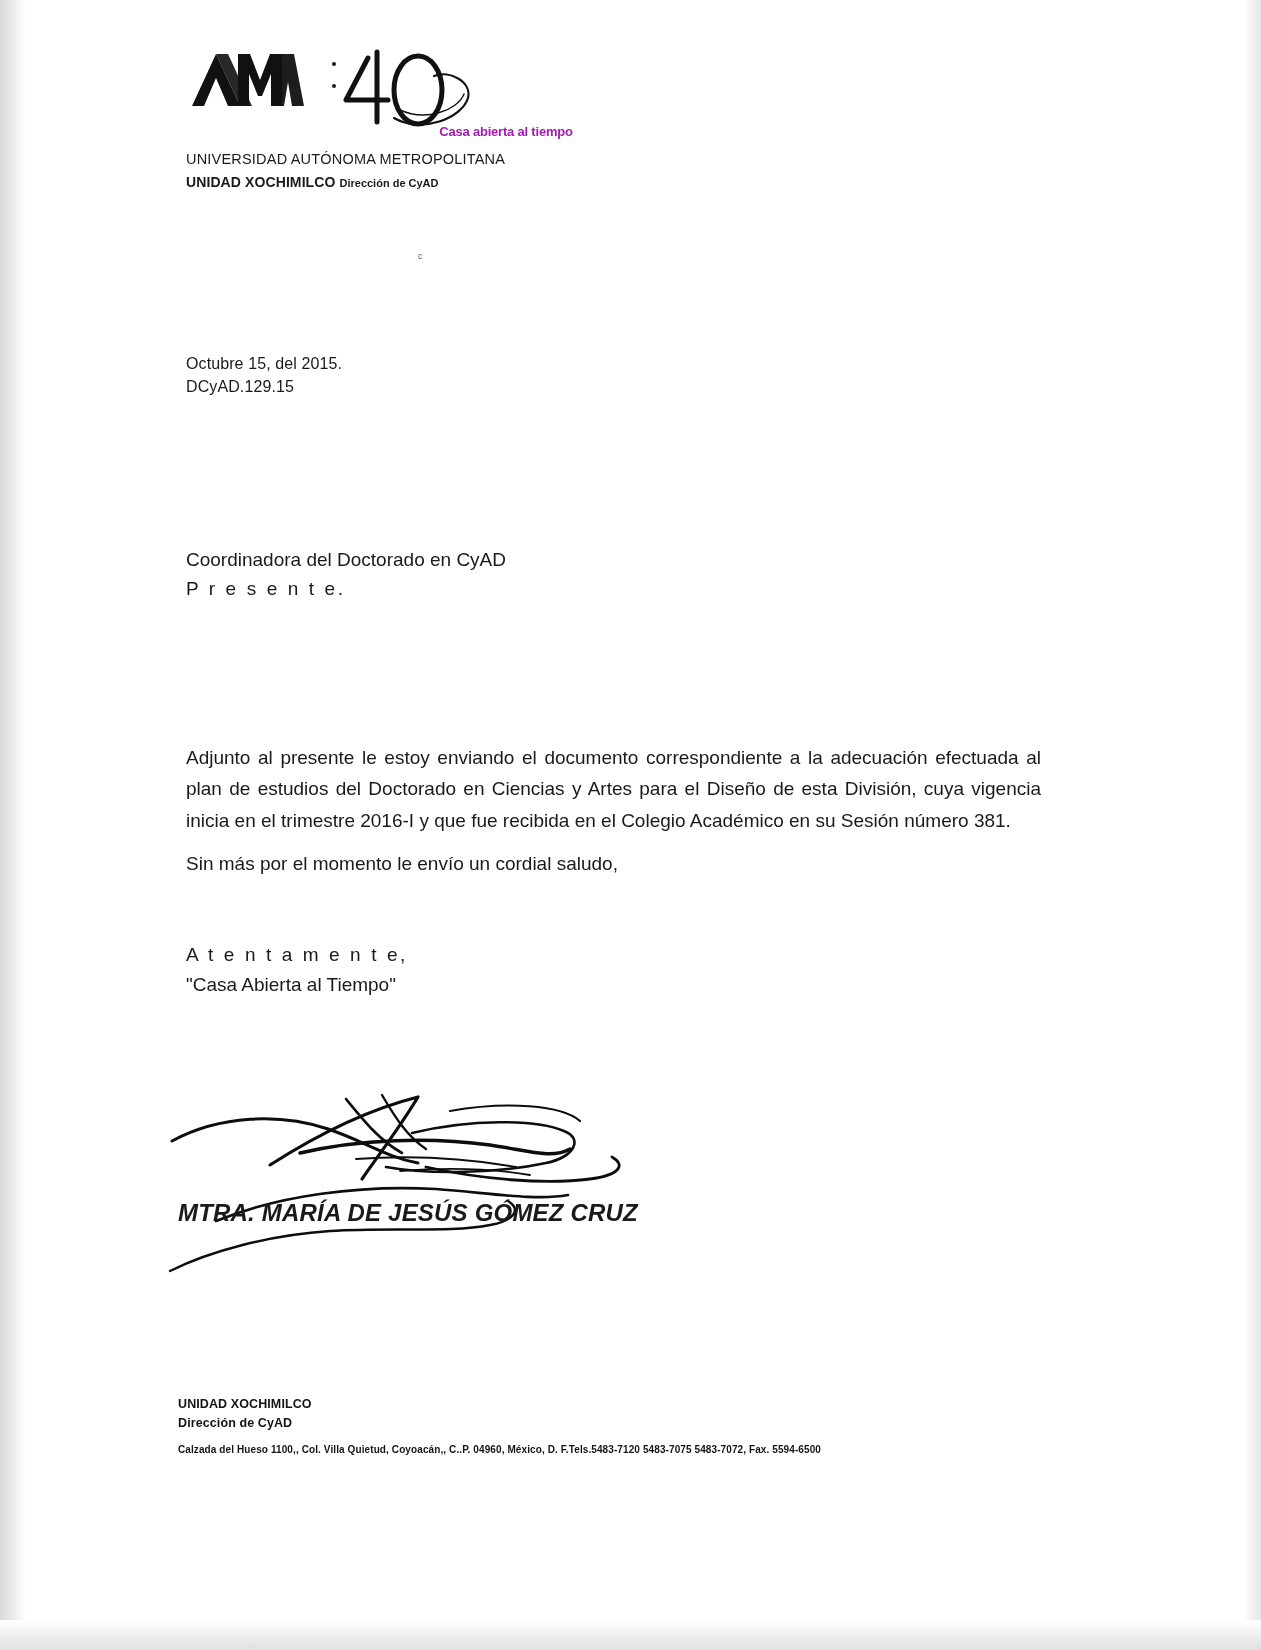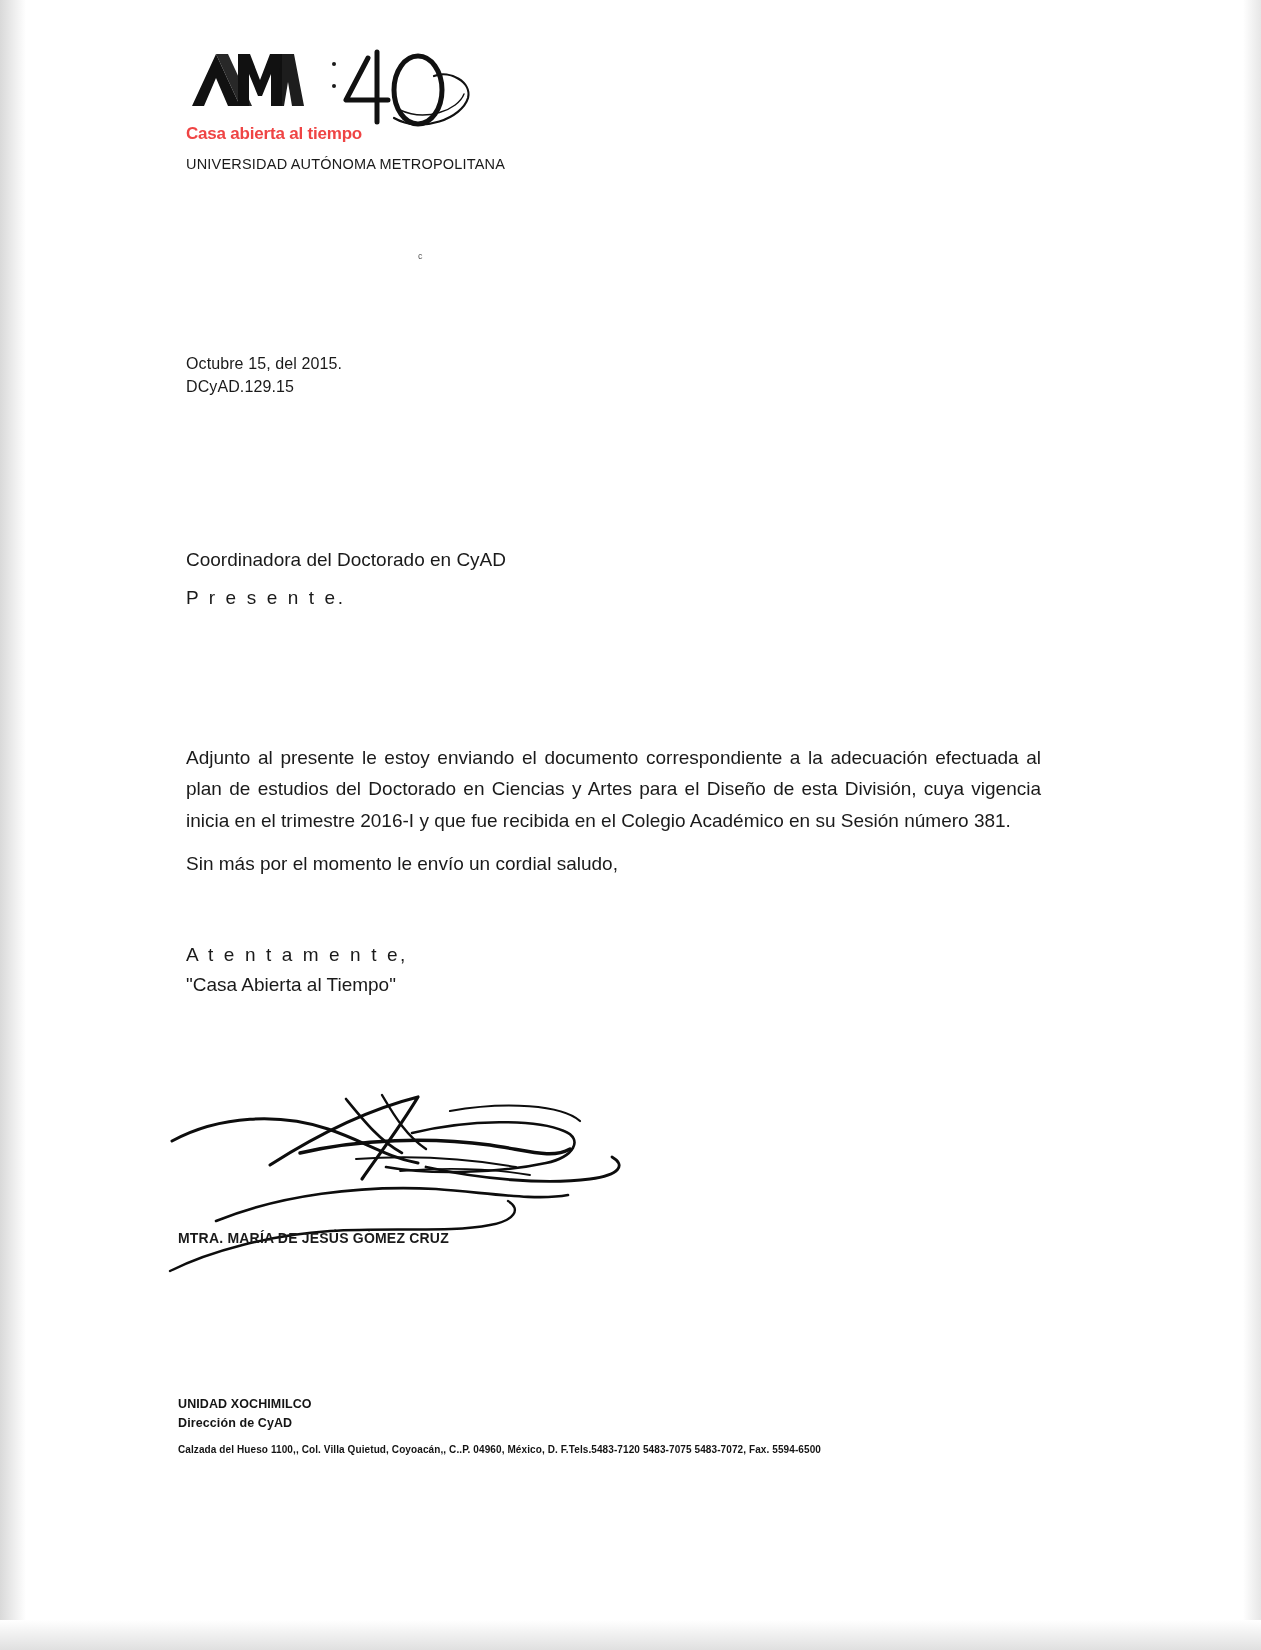--- a/index.html
+++ b/index.html
@@ -71,26 +71,27 @@
     top: 14px;
     width: 6px;
   }
   .dot {
     width: 4px; height: 4px;
     border-radius: 50%;
     background: #1a1a1a;
     margin-bottom: 18px;
   }
   .casa-abierta {
-    font-size: 17px;
+    font-size: 13px;
     font-weight: bold;
     letter-spacing: -0.2px;
     margin-top: -10px;
     margin-left: 0px;
-    color: #ef4444;
+    color: #a21caf;
+    text-align: center;
   }
   .uni-line {
     font-size: 14.5px;
     font-weight: normal;
     letter-spacing: 0.2px;
     margin-top: 12px;
   }
   .unidad-line {
     margin-top: 7px;
     font-size: 14px;
@@ -128,21 +129,20 @@
   }
   .addressee .name {
     font-weight: bold;
     font-size: 19.5px;
     letter-spacing: 0.3px;
   }
   .addressee .role { font-size: 19px; }
   .addressee .presente {
     letter-spacing: 2.6px;
     font-size: 19px;
-    margin-top: 9px;
   }
 
   .para {
     position: absolute;
     left: 186px;
     width: 855px;
     font-size: 19px;
     line-height: 1.65;
     text-align: justify;
   }
@@ -162,23 +162,24 @@
     position: absolute;
     left: 150px;
     top: 1075px;
     width: 560px;
     height: 200px;
     pointer-events: none;
   }
   .signer {
     position: absolute;
     left: 178px;
-    top: 1228px;
-    font-size: 14px;
+    top: 1195px;
+    font-size: 24px;
     line-height: 1.5;
+    font-style: italic;
   }
   .signer .sname {
     font-weight: bold;
     letter-spacing: 0.2px;
   }
 
   
   .footer {
     position: absolute;
     left: 178px;
@@ -230,20 +231,24 @@
             <ellipse cx="88" cy="42" rx="24" ry="34"></ellipse>
             <path d="M64 70 C92 86 132 70 138 50 C142 34 120 22 104 28" stroke-width="2.2"></path>
             <path d="M70 62 C96 74 128 62 134 46" stroke-width="1.4"></path>
           </g>
         </svg>
       </div>
     </div>
 
     <div class="casa-abierta">Casa abierta al tiempo</div>
     <div class="uni-line">UNIVERSIDAD AUTÓNOMA METROPOLITANA</div>
+    <div class="unidad-line">
+      <span>UNIDAD XOCHIMILCO</span>
+      <span class="sub">Dirección de CyAD</span>
+    </div>
   </div>
 
   <div class="speck" style="left:418px; top:250px;">ᶜ</div>
 
   <div class="date-block">
     <div>Octubre 15, del 2015.</div>
     <div>DCyAD.129.15</div>
   </div>
 
   <div class="addressee">

